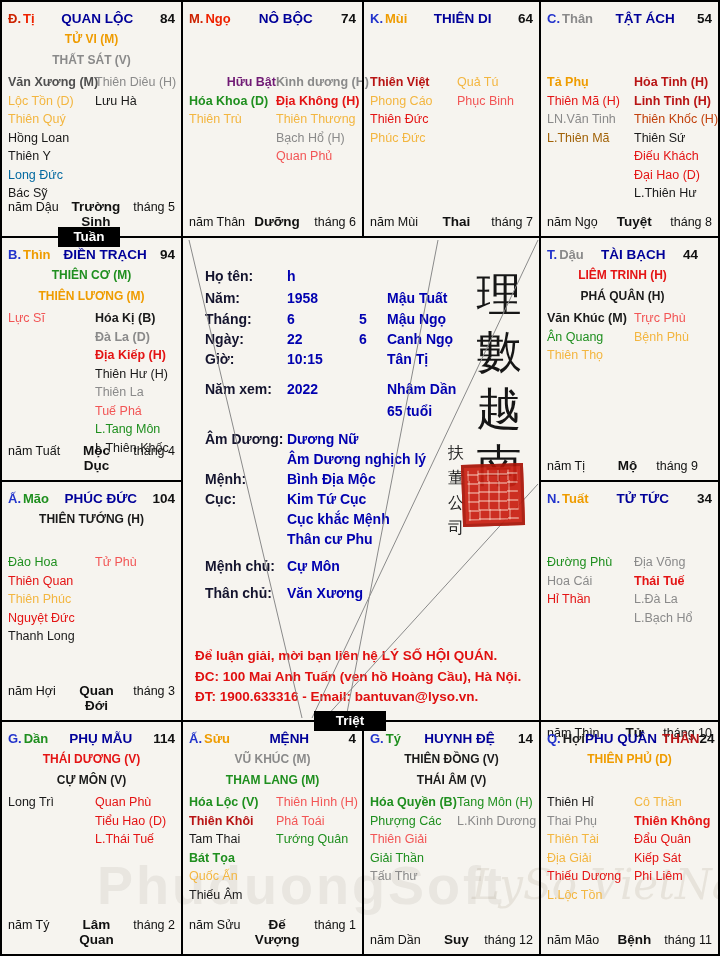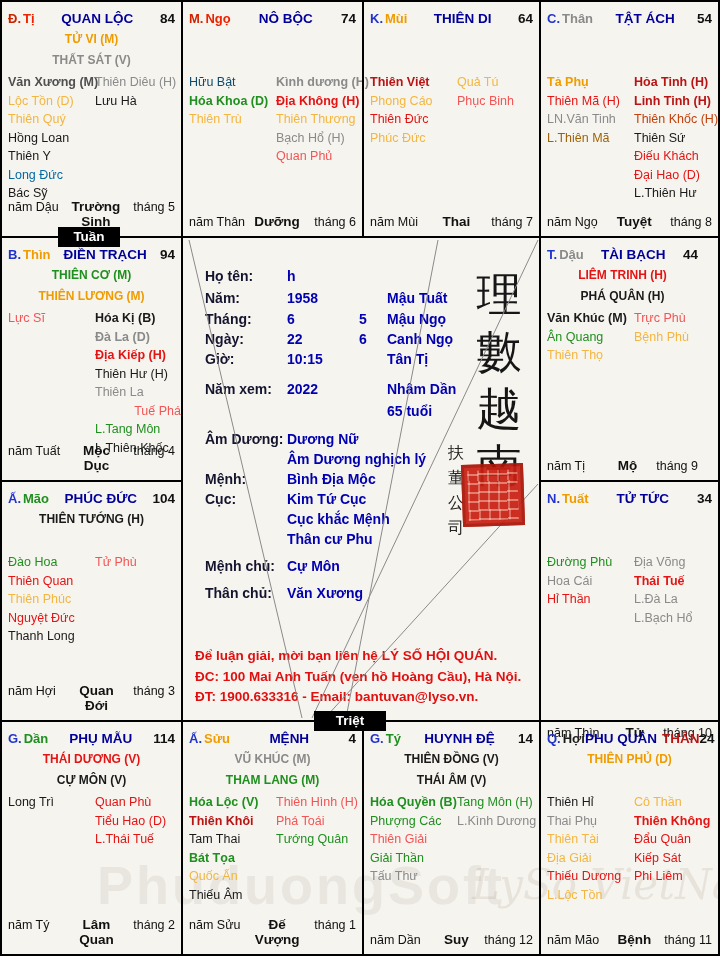--- a/index.html
+++ b/index.html
@@ -103,21 +103,21 @@
 
   <div class="cell" style="left:181px;top:0;width:179px;height:234px;">
     <div class="chead">
       <span class="stem"><span class="st" style="color: rgb(204, 34, 0);">M.</span><span style="color: rgb(238, 34, 0);">Ngọ</span></span>
       <span class="pname"><span>NÔ BỘC</span></span>
       <span class="pnum">74</span>
     </div>
     <div class="mains"></div>
     <div class="cols">
       <div class="subs colL">
-          <div class="sline" style="color: #0c4a6e; font-weight: normal;">Hữu Bật</div>
+          <div class="sline" style="color: #701a75; font-weight: bold; text-align: right;">Hữu Bật</div>
           <div class="sline" style="color: rgb(31, 143, 31); font-weight: bold;">Hóa Khoa (D)</div>
           <div class="sline" style="color: rgb(243, 182, 64);">Thiên Trù</div>
         </div>
       <div class="subs colR">
           <div class="sline" style="color: rgb(138, 138, 138); font-weight: bold;">Kình dương (H)</div>
           <div class="sline" style="color: rgb(228, 20, 20); font-weight: bold;">Địa Không (H)</div>
           <div class="sline" style="color: rgb(243, 182, 64);">Thiên Thương</div>
           <div class="sline" style="color: rgb(138, 138, 138);">Bạch Hổ (H)</div>
           <div class="sline" style="color: rgb(242, 85, 85);">Quan Phủ</div>
         </div>
@@ -199,21 +199,21 @@
     <div class="cols">
       <div class="subs colL">
           <div class="sline" style="color: rgb(242, 85, 85);">Lực Sĩ</div>
         </div>
       <div class="subs colR">
           <div class="sline" style="color: rgb(26, 26, 26); font-weight: bold;">Hóa Kị (B)</div>
           <div class="sline" style="color: rgb(138, 138, 138); font-weight: bold;">Đà La (D)</div>
           <div class="sline" style="color: rgb(228, 20, 20); font-weight: bold;">Địa Kiếp (H)</div>
           <div class="sline" style="color: rgb(26, 26, 26);">Thiên Hư (H)</div>
           <div class="sline" style="color: rgb(138, 138, 138);">Thiên La</div>
-          <div class="sline" style="color: rgb(242, 85, 85); text-align: right;">Tuế Phá</div>
+          <div class="sline" style="color: rgb(242, 85, 85);">Tuế Phá</div>
           <div class="sline" style="color: rgb(31, 143, 31);">L.Tang Môn</div>
           <div class="sline" style="color: rgb(26, 26, 26);">L.Thiên Khốc</div>
         </div>
     </div>
     <div class="cfoot">
       <span class="fy">năm Tuất</span>
       <span class="fs">Mộc Dục</span>
       <span class="fm">tháng 4</span>
     </div>
   </div>

